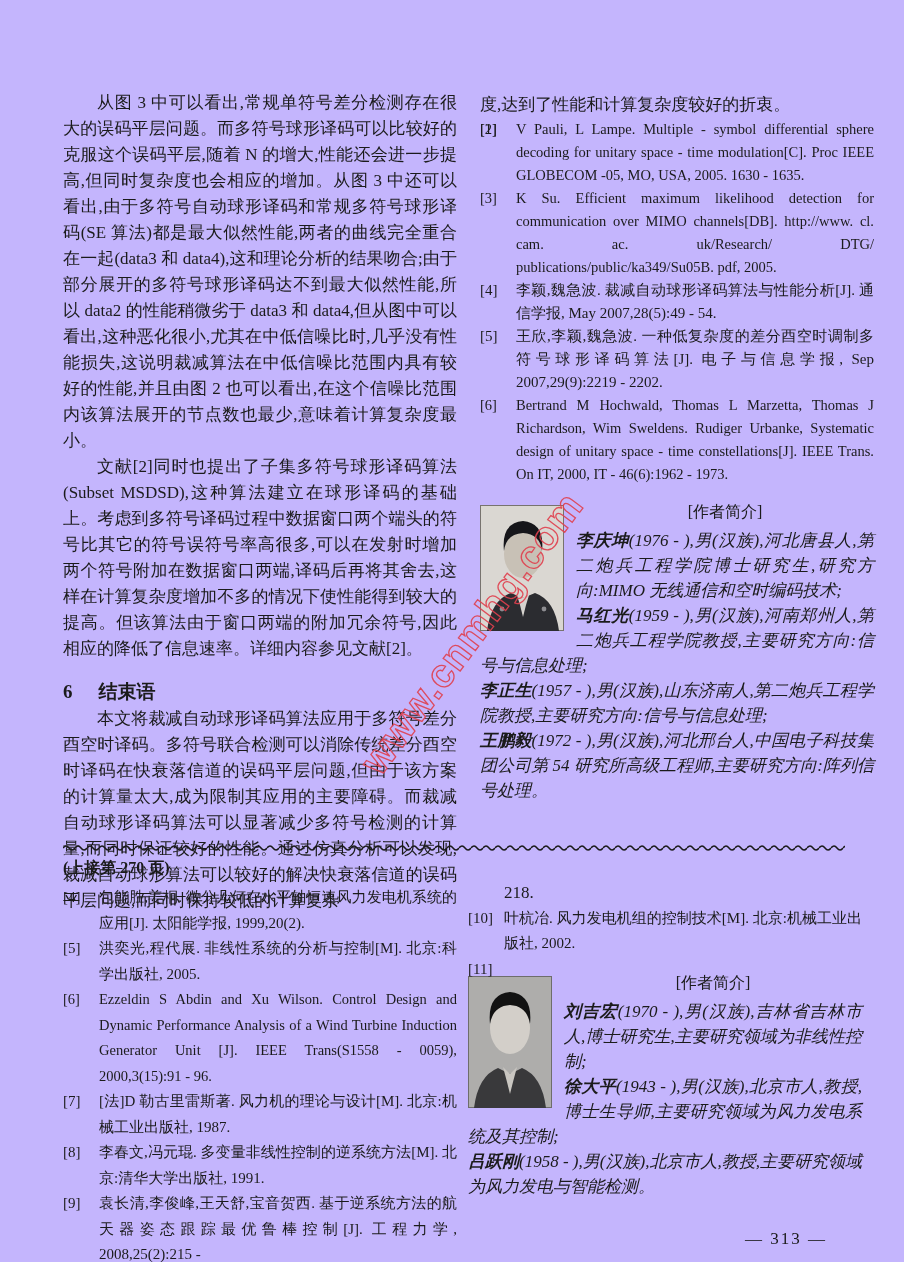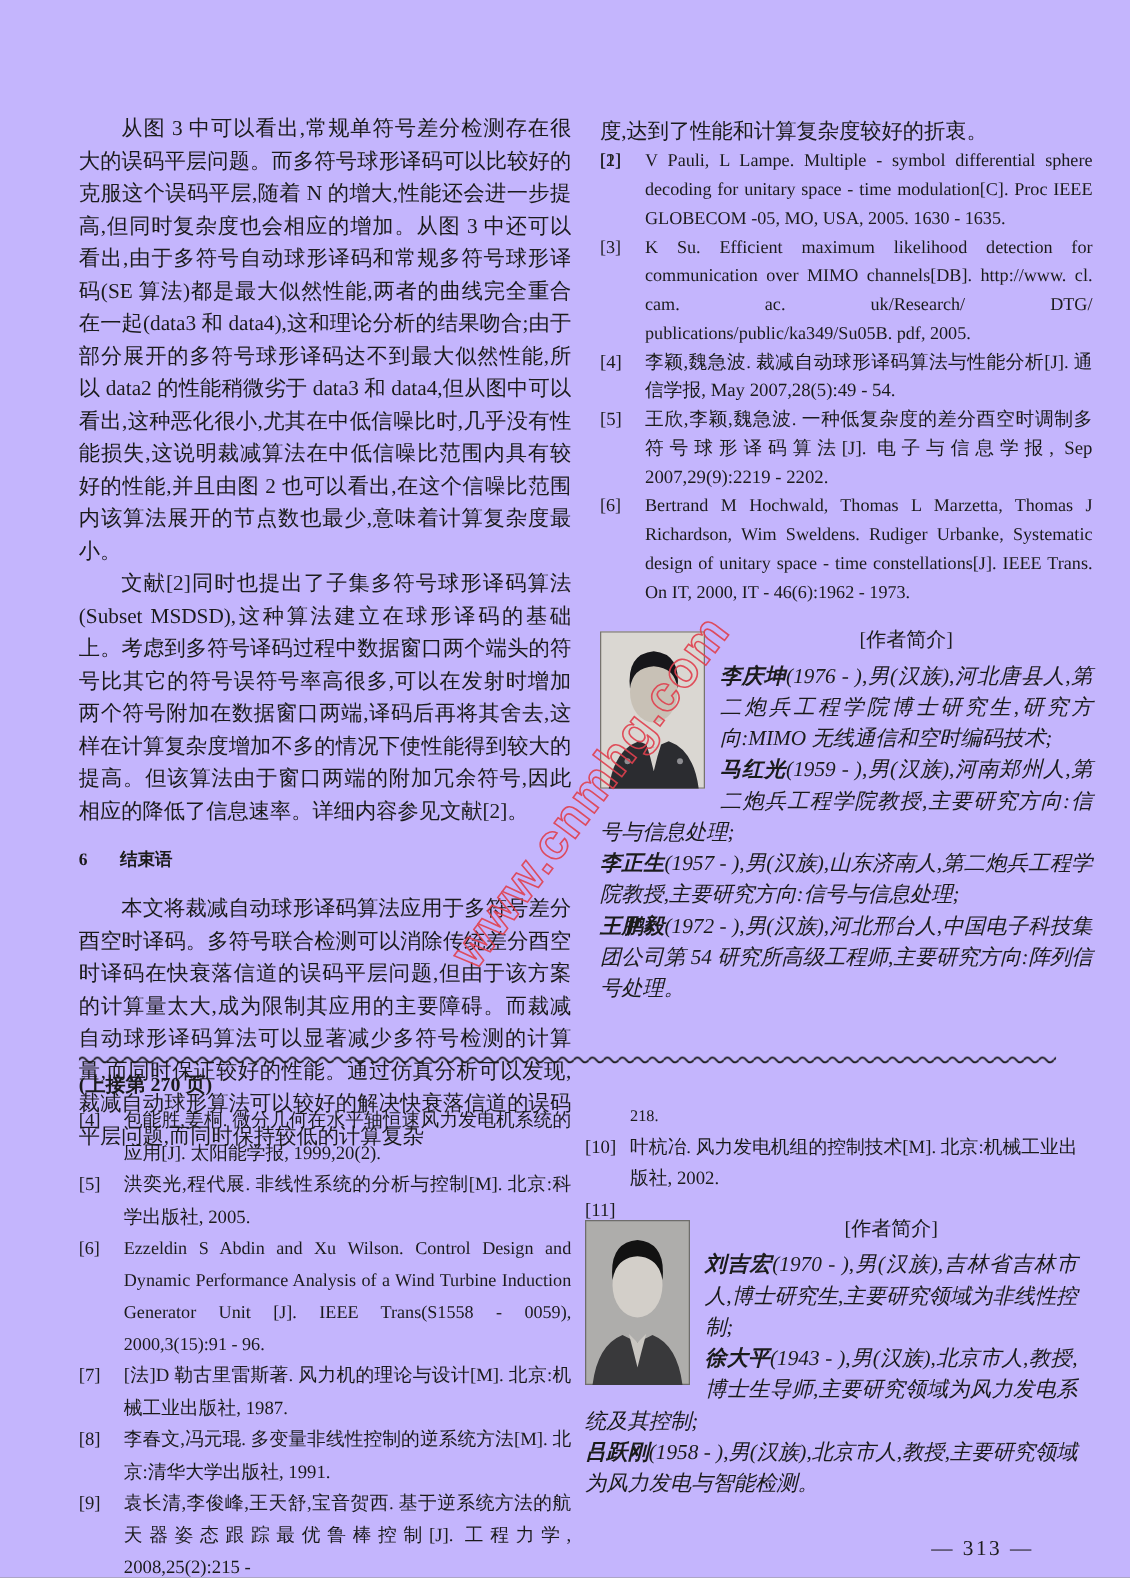--- a/index.html
+++ b/index.html
@@ -10,33 +10,33 @@
   }
   .col { position:absolute; width:394px; }
   #top-left   { left:63px;  top:90px; }
   #top-right  { left:480px; top:92px; }
   #bottom-left  { left:63px;  top:858px; }
   #bottom-right { left:468px; top:880px; }
 
   .cnp { font-size:17px; line-height:26px; text-align:justify; text-indent:2em; margin:0; }
   .cnp.noindent { text-indent:0; }
 
-  .sec-head { font-size:14px; font-weight:700; margin:17px 0 17px 0; }
+  .sec-head { font-size:19px; font-weight:700; margin:17px 0 1px 0; }
   .sec-head .sec-no { margin-right:26px; }
 
   .refs-head { font-size:16.5px; font-weight:700; margin:20px 0 7px 0; }
 
   ul.refs { list-style:none; margin:0; padding:0; }
   ul.refs li { position:relative; padding-left:36px; margin:0; text-align:justify; }
   ul.refs li .no { position:absolute; left:0; top:0; }
   .t-en { font-family:"Liberation Serif","DejaVu Serif",serif; font-size:14.5px; line-height:23px; }
   .t-cn { font-size:15px; line-height:23px; }
   .b-en { font-family:"Liberation Serif","DejaVu Serif",serif; font-size:14.5px; line-height:25.5px; }
   .b-cn { font-size:15px; line-height:25.5px; }
-  .cont-line { padding-left:36px; font-size:13px; line-height:25.5px;font-family:Liberation Serif, serif; }
+  .cont-line { padding-left:36px; font-size:17px; line-height:25.5px;font-family:Liberation Serif, serif; }
 
   .authors { margin-top:16px; }
   .authors::after { content:""; display:block; clear:both; }
   .photo { float:left; margin:3px 12px 4px 0; display:block; }
   .a-head { text-align:center; font-weight:400; font-size:16px; margin:0 0 5px 0; }
   .bio { font-size:17px; line-height:25px; text-align:justify; margin:0;font-style:italic; }
   .bio b { font-weight:700; }
 
   .cont-label { font-size:16px; font-weight:700; margin:0 0 6px 0; }
 

